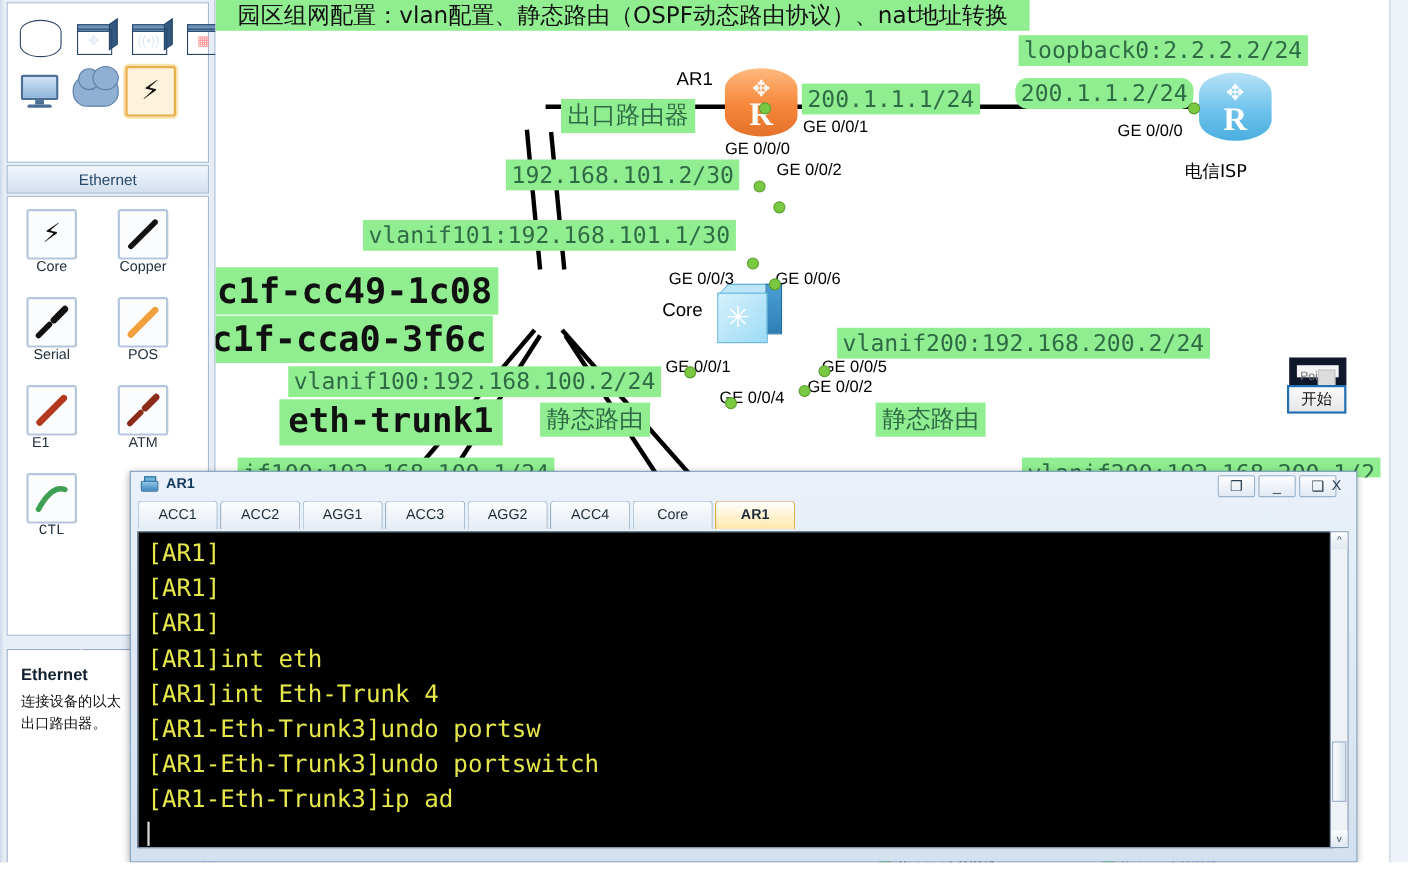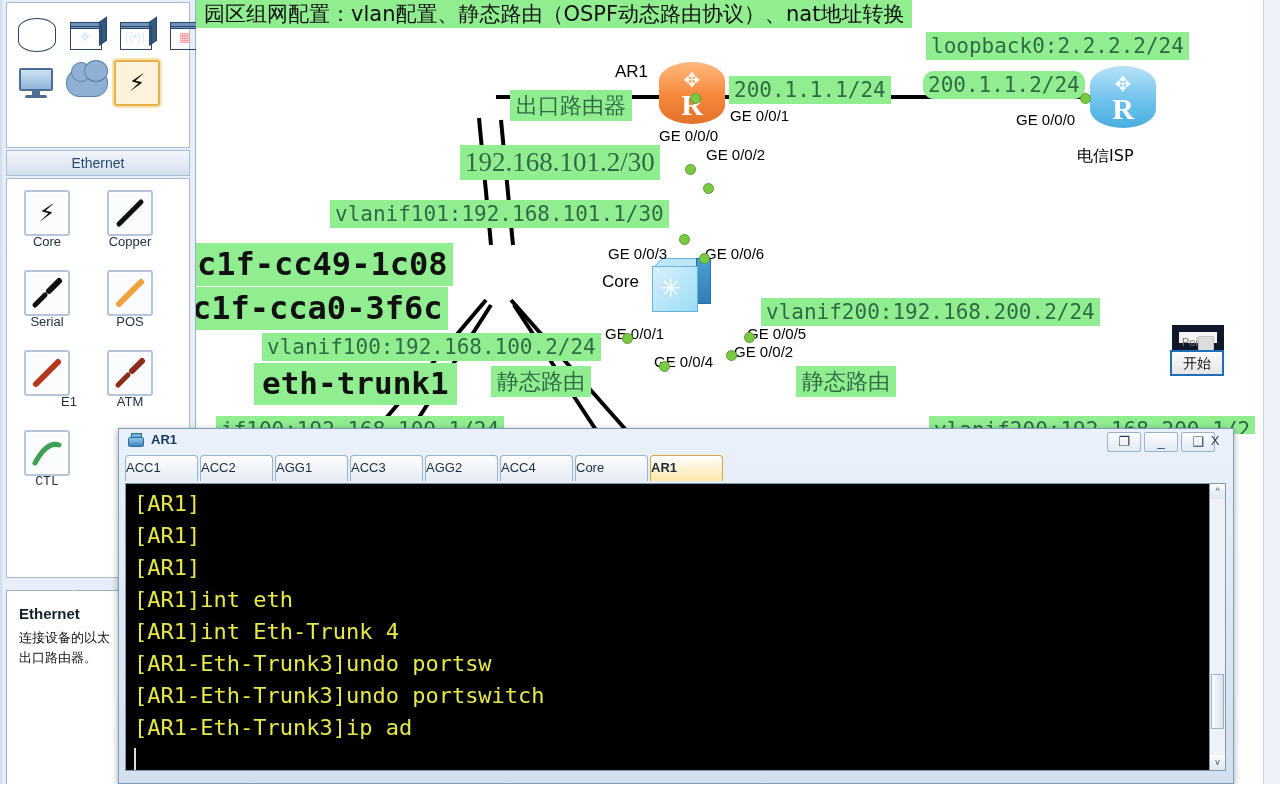--- a/index.html
+++ b/index.html
@@ -187,21 +187,21 @@
     text-align:center;line-height:18px;font-size:13px;color:#2b3e52;
   }
   #cli-tabs{
     position:absolute;left:6px;top:26px;width:1100px;height:28px;display:flex;gap:2px;
   }
   .tab{
     width:73px;height:26px;
     background:linear-gradient(to bottom,#fdfdfd,#e4ecf5);
     border:1px solid #9bb2cb;border-bottom:none;
     border-radius:4px 4px 0 0;box-sizing:border-box;
-    text-align:left;line-height:24px;font-size:13px;color:#1d2c3b;
+    text-align:center;line-height:24px;font-size:13px;color:#1d2c3b;
   }
   .tab.active{
     background:linear-gradient(to bottom,#ffffff,#ffe7a8);
     border-color:#d7a93f;font-weight:bold;
   }
   #cli-console{
     position:absolute;left:6px;top:54px;width:1088px;height:288px;
     background:#000;border:1px solid #8298b0;box-sizing:border-box;
     padding:4px 0 0 8px;overflow:hidden;
   }
@@ -321,21 +321,21 @@
         <line x1="10" y1="32" x2="32" y2="10" stroke="#f0a03c" stroke-width="6" stroke-linecap="round"></line>
       </svg>
   </div>
   <div class="lbl" style="left:100px;top:314px;">POS</div>
 
   <div class="linkcell" style="position:absolute;left:24px;top:350px;">
     <svg width="42" height="42">
         <line x1="10" y1="32" x2="32" y2="10" stroke="#b3391c" stroke-width="6" stroke-linecap="round"></line>
       </svg>
   </div>
-  <div class="lbl" style="left:17px;top:394px;text-align:right;">E1</div>
+  <div class="lbl" style="left:7px;top:394px;">E1</div>
 
   <div class="linkcell" style="position:absolute;left:107px;top:350px;">
     <svg width="42" height="42">
       <line x1="9" y1="33" x2="19" y2="23" stroke="#8b2c1a" stroke-width="5" stroke-linecap="round"></line>
       <line x1="23" y1="19" x2="33" y2="9" stroke="#8b2c1a" stroke-width="6" stroke-linecap="round"></line>
     </svg>
   </div>
   <div class="lbl" style="left:100px;top:394px;">ATM</div>
 
   <div class="linkcell" style="position:absolute;left:24px;top:430px;">
@@ -364,27 +364,27 @@
 
     <line x1="305" y1="120" x2="317" y2="245" stroke="#000" stroke-width="4"></line>
 
     <line x1="290" y1="300" x2="180" y2="430" stroke="#000" stroke-width="4"></line>
     <line x1="295" y1="305" x2="215" y2="430" stroke="#000" stroke-width="4"></line>
 
     <line x1="315" y1="300" x2="430" y2="430" stroke="#000" stroke-width="4"></line>
     <line x1="318" y1="305" x2="400" y2="430" stroke="#000" stroke-width="4"></line>
   </svg>
 
-  <div class="hl dark cn" style="left:0px;top:0px;font-size:21px;padding:2px 8px;">园区组网配置：vlan配置、静态路由（OSPF动态路由协议）、nat地址转换</div>
+  <div class="hl dark cn" style="left:0px;top:0px;font-size:21px;padding:2px 20px;">园区组网配置：vlan配置、静态路由（OSPF动态路由协议）、nat地址转换</div>
 
   <div class="hl" style="left:730px;top:32px;font-size:21px;padding:2px 5px;">loopback0:2.2.2.2/24</div>
   <div class="hl" style="left:533px;top:76px;font-size:21px;padding:2px 5px;">200.1.1.1/24</div>
   <div class="hl" style="left:727px;top:71px;font-size:21px;padding:2px 5px;border-radius:11px;">200.1.1.2/24</div>
   <div class="hl cn" style="left:314px;top:90px;font-size:22px;padding:3px 6px;">出口路由器</div>
-  <div class="hl" style="left:264px;top:145px;font-size:27px;padding:2px 5px;font-family:Liberation Serif, serif;">192.168.101.2/30</div>
+  <div class="hl" style="left:264px;top:145px;font-size:21px;padding:2px 5px;">192.168.101.2/30</div>
   <div class="hl" style="left:134px;top:200px;font-size:21px;padding:2px 5px;">vlanif101:192.168.101.1/30</div>
 
   <div class="hl dark" style="left:-5px;top:243px;font-size:32px;padding:3px 6px;font-weight:bold;">c1f-cc49-1c08</div>
   <div class="hl dark" style="left:-10px;top:287px;font-size:32px;padding:3px 6px;font-weight:bold;">c1f-cca0-3f6c</div>
 
   <div class="hl" style="left:66px;top:333px;font-size:21px;padding:2px 5px;">vlanif100:192.168.100.2/24</div>
   <div class="hl dark" style="left:58px;top:363px;font-size:31px;padding:3px 8px;font-weight:bold;">eth-trunk1</div>
 
   <div class="hl" style="left:565px;top:298px;font-size:21px;padding:2px 5px;">vlanif200:192.168.200.2/24</div>
 

